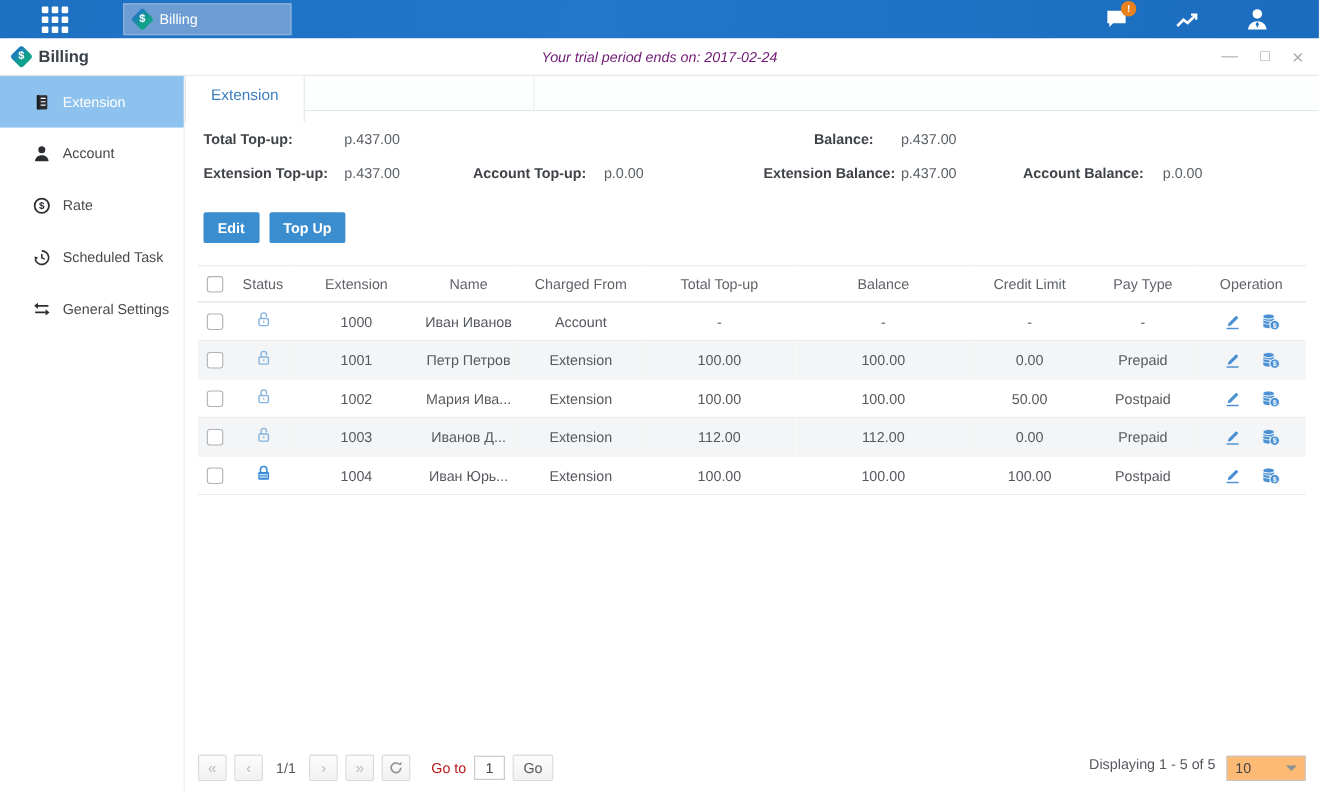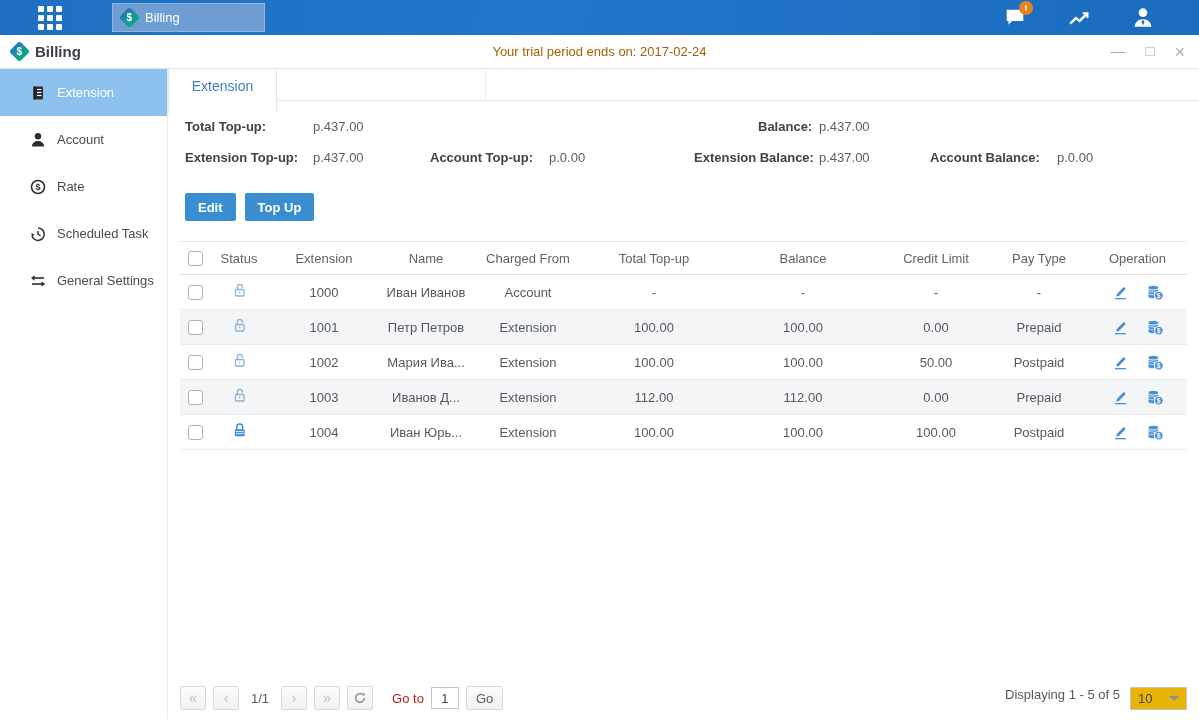--- a/index.html
+++ b/index.html
@@ -15,21 +15,21 @@
   .diamond { width:15px; height:15px; min-width:15px; transform:rotate(45deg); background:linear-gradient(90deg,#1f78c0 0%, #11a08a 70%); border-radius:3px; display:flex; align-items:center; justify-content:center; }
   .diamond i { transform:rotate(-45deg); color:#fff; font-size:10px; font-weight:bold; font-style:normal; line-height:1; }
   .topbar-right { position:absolute; right:42px; top:0; height:35px; display:flex; align-items:center; gap:36px; }
   .tb-icon { position:relative; width:28px; height:22px; display:flex; align-items:center; justify-content:center; cursor:pointer; }
   .badge { position:absolute; top:-6px; right:-4px; width:14px; height:14px; background:#e8821e; border-radius:50%; color:#fff; font-size:9px; font-weight:bold; display:flex; align-items:center; justify-content:center; }
 
   
   .titlebar { height:34px; background:#fff; border-bottom:1px solid #e3e3e3; display:flex; align-items:center; position:relative; }
   .titlebar .app-title { display:flex; align-items:center; gap:8px; margin-left:12px; }
   .titlebar .app-title b { color:#3a4149; font-size:15px; }
-  .trial { position:absolute; left:0; right:0; text-align:center; color:#a16207; font-size:13px; pointer-events:none; }
+  .trial { position:absolute; left:0; right:0; text-align:center; color:#701a75; font-size:13px; pointer-events:none;font-style:italic; }
   .win-controls { position:absolute; right:14px; display:flex; gap:20px; color:#a9adb3; font-size:15px; }
   .win-controls span { cursor:pointer; line-height:1; }
 
   
   .layout { display:flex; height:650px; }
   .sidebar { width:168px; min-width:168px; background:#fff; border-right:1px solid #ececec; padding-top:0; }
   .side-item { height:47px; display:flex; align-items:center; gap:11px; padding-left:30px; color:#4a4a4a; cursor:pointer; }
   .side-item svg { flex:none; }
   .side-item.active { background:#8ec2ee; color:#fff; }
   .main { position:relative; flex:1; background:#fff; }
@@ -61,21 +61,21 @@
   
   .pager { position:absolute; left:12px; right:12px; bottom:8px; height:26px; display:flex; align-items:center; justify-content:space-between; }
   .pager-left { display:flex; align-items:center; gap:7px; }
   .pg-btn { width:26px; height:24px; background:linear-gradient(#fcfcfc,#f1f1f1); border:1px solid #d9d9d9; border-radius:2px; display:flex; align-items:center; justify-content:center; color:#bcbcbc; font-size:14px; cursor:pointer; }
   .pg-indicator { color:#55595e; margin:0 5px; }
   .goto-label { color:#b91c1c; margin-left:12px; }
   .goto-input { width:28px; height:22px; border:1px solid #c6c6c6; text-align:center; font-size:13px; color:#444; font-family:inherit; }
   .go-btn { height:24px; padding:0 9px; background:linear-gradient(#fcfcfc,#f1f1f1); border:1px solid #d9d9d9; border-radius:2px; color:#55595e; font-size:13px; font-family:inherit; cursor:pointer; }
   .pager-right { display:flex; align-items:flex-start; gap:10px; }
   .displaying { color:#55595e; }
-  .page-size { width:57px; height:23px; border:1px solid #c6c6c6; background:#eab308; display:flex; align-items:center; justify-content:space-between; padding:0 7px; color:#444; cursor:pointer; }
+  .page-size { width:72px; height:23px; border:1px solid #c6c6c6; background:#fdba74; display:flex; align-items:center; justify-content:space-between; padding:0 7px; color:#444; cursor:pointer; }
   .page-size .tri { width:0; height:0; border-left:5px solid transparent; border-right:5px solid transparent; border-top:5px solid #8a9096; }
 </style>
 </head>
 <body>
 
 <div class="topbar">
   <div class="grid-icon">
     <span></span>
       <span></span>
       <span></span>
@@ -180,21 +180,21 @@
     <div class="tabstrip">
       <div class="tab-divider"></div>
     </div>
     <div class="tab-active">
       <span>Extension</span>
     </div>
 
     <div class="summary">
       <span class="lab" style="left:17px;  top:50px;">Total Top-up:</span>
       <span class="val" style="left:145px; top:50px;">p.437.00</span>
-      <span class="lab" style="left:548px; top:50px;padding-left:42px;">Balance:</span>
+      <span class="lab" style="left:530px; top:50px;padding-left:42px;">Balance:</span>
       <span class="val" style="left:651px; top:50px;">p.437.00</span>
       <span class="lab" style="left:17px;  top:81px;">Extension Top-up:</span>
       <span class="val" style="left:145px; top:81px;">p.437.00</span>
       <span class="lab" style="left:262px; top:81px;">Account Top-up:</span>
       <span class="val" style="left:381px; top:81px;">p.0.00</span>
       <span class="lab" style="left:526px; top:81px;">Extension Balance:</span>
       <span class="val" style="left:651px; top:81px;">p.437.00</span>
       <span class="lab" style="left:762px; top:81px;">Account Balance:</span>
       <span class="val" style="left:889px; top:81px;">p.0.00</span>
     </div>

